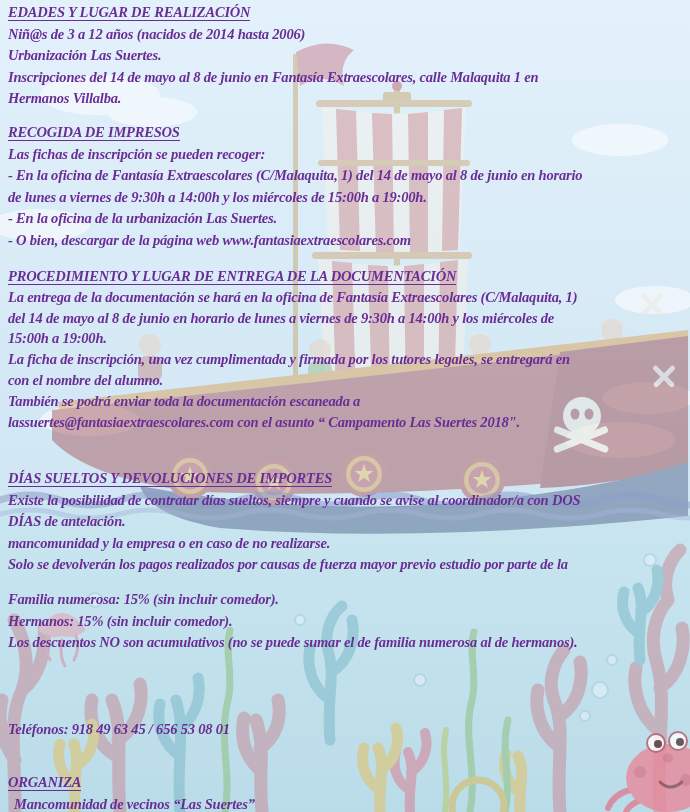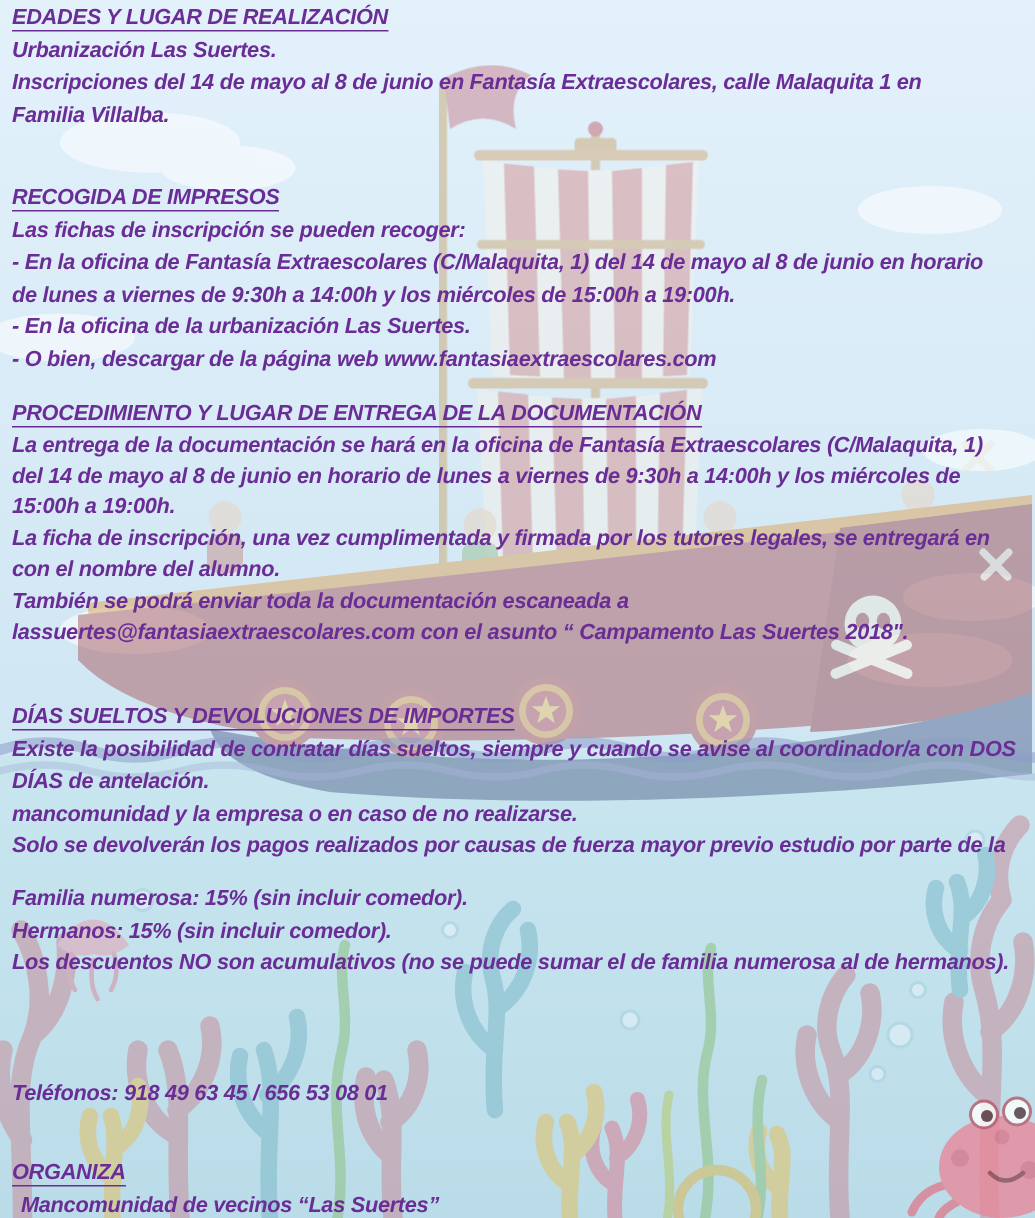--- a/index.html
+++ b/index.html
@@ -1,20 +1,20 @@
 <!DOCTYPE html>
 <html><head>
 <meta charset="utf-8">
 <title>Flyer</title>
 <style>
   html,body{margin:0;padding:0;}
   .canvas{
     position:relative;width:690px;height:812px;overflow:hidden;
     background:#e4f0f9;
-    font-family:Liberation Sans, sans-serif;
+    font-family:Liberation Serif, serif;
   }
   svg.bg{position:absolute;left:0;top:0;width:690px;height:812px;display:block;}
   .sec{
     position:absolute;left:8px;right:0;
     font-style:italic;font-weight:700;
     font-size:14.5px;line-height:21.5px;
     letter-spacing:-0.2px;
     color:#6a2d96;
     white-space:nowrap;
   }
@@ -195,23 +195,24 @@
       <circle cx="678" cy="741" r="9" fill="#ffffff" stroke="#b65a6c" stroke-width="2"></circle>
       <circle cx="658" cy="744" r="4" fill="#54363d"></circle>
         <circle cx="680" cy="742" r="4" fill="#54363d"></circle>
       <path d="M660 782 Q670 792 682 782" stroke="#8a4a52" stroke-width="3" fill="none" stroke-linecap="round"></path>
     </g>
   </svg>
 
   <section class="sec" style="top:2px">
     <div class="heading"><span>EDADES Y LUGAR DE REALIZACIÓN</span></div>
     <div class="lines">
+        <div class="line">Niñ@s de 3 a 12 años (nacidos de 2014 hasta 2006)</div>
         <div class="line">Urbanización Las Suertes.</div>
         <div class="line">Inscripciones del 14 de mayo al 8 de junio en Fantasía Extraescolares, calle Malaquita 1 en</div>
-        <div class="line">Familia Villalba.</div>
+        <div class="line">Hermanos Villalba.</div>
       </div>
   </section>
 
   <section class="sec" style="top:122px">
     <div class="heading"><span>RECOGIDA DE IMPRESOS</span></div>
     <div class="lines">
         <div class="line">Las fichas de inscripción se pueden recoger:</div>
         <div class="line">- En la oficina de Fantasía Extraescolares (C/Malaquita, 1) del 14 de mayo al 8 de junio en horario</div>
         <div class="line">de lunes a viernes de 9:30h a 14:00h y los miércoles de 15:00h a 19:00h.</div>
         <div class="line">- En la oficina de la urbanización Las Suertes.</div>

